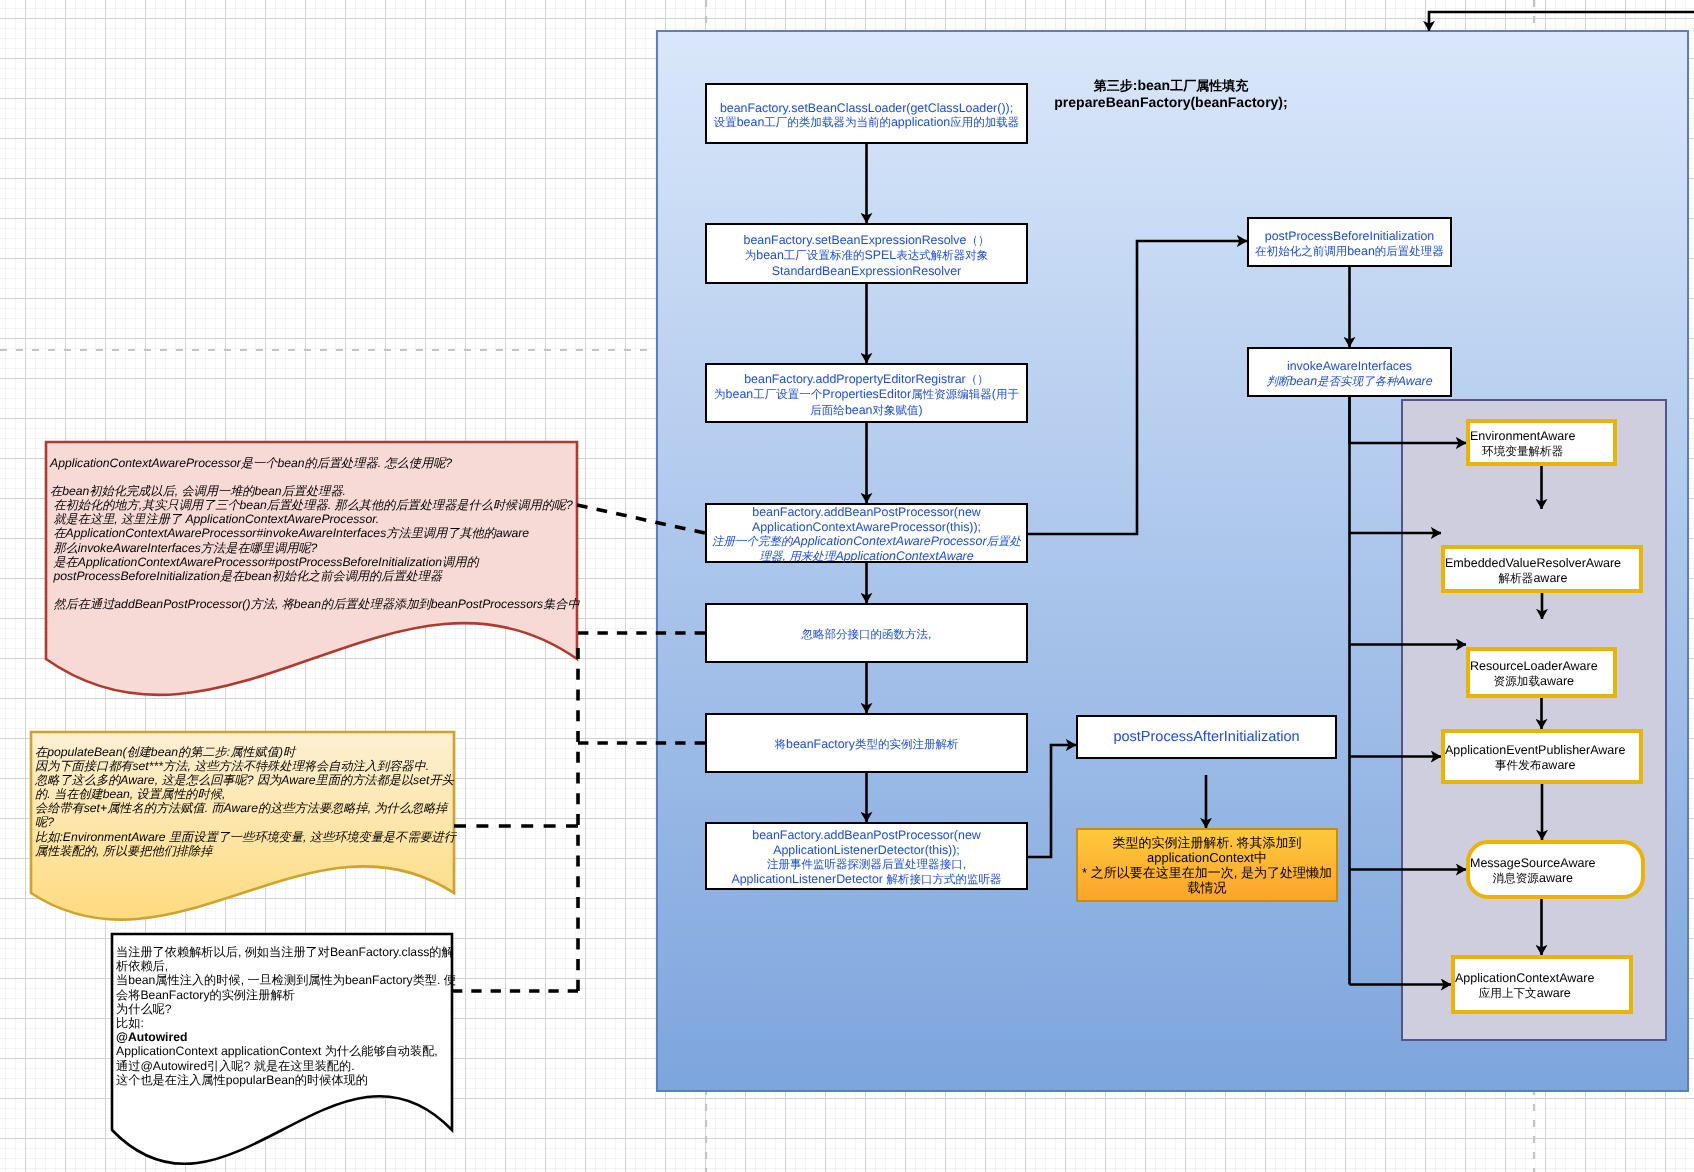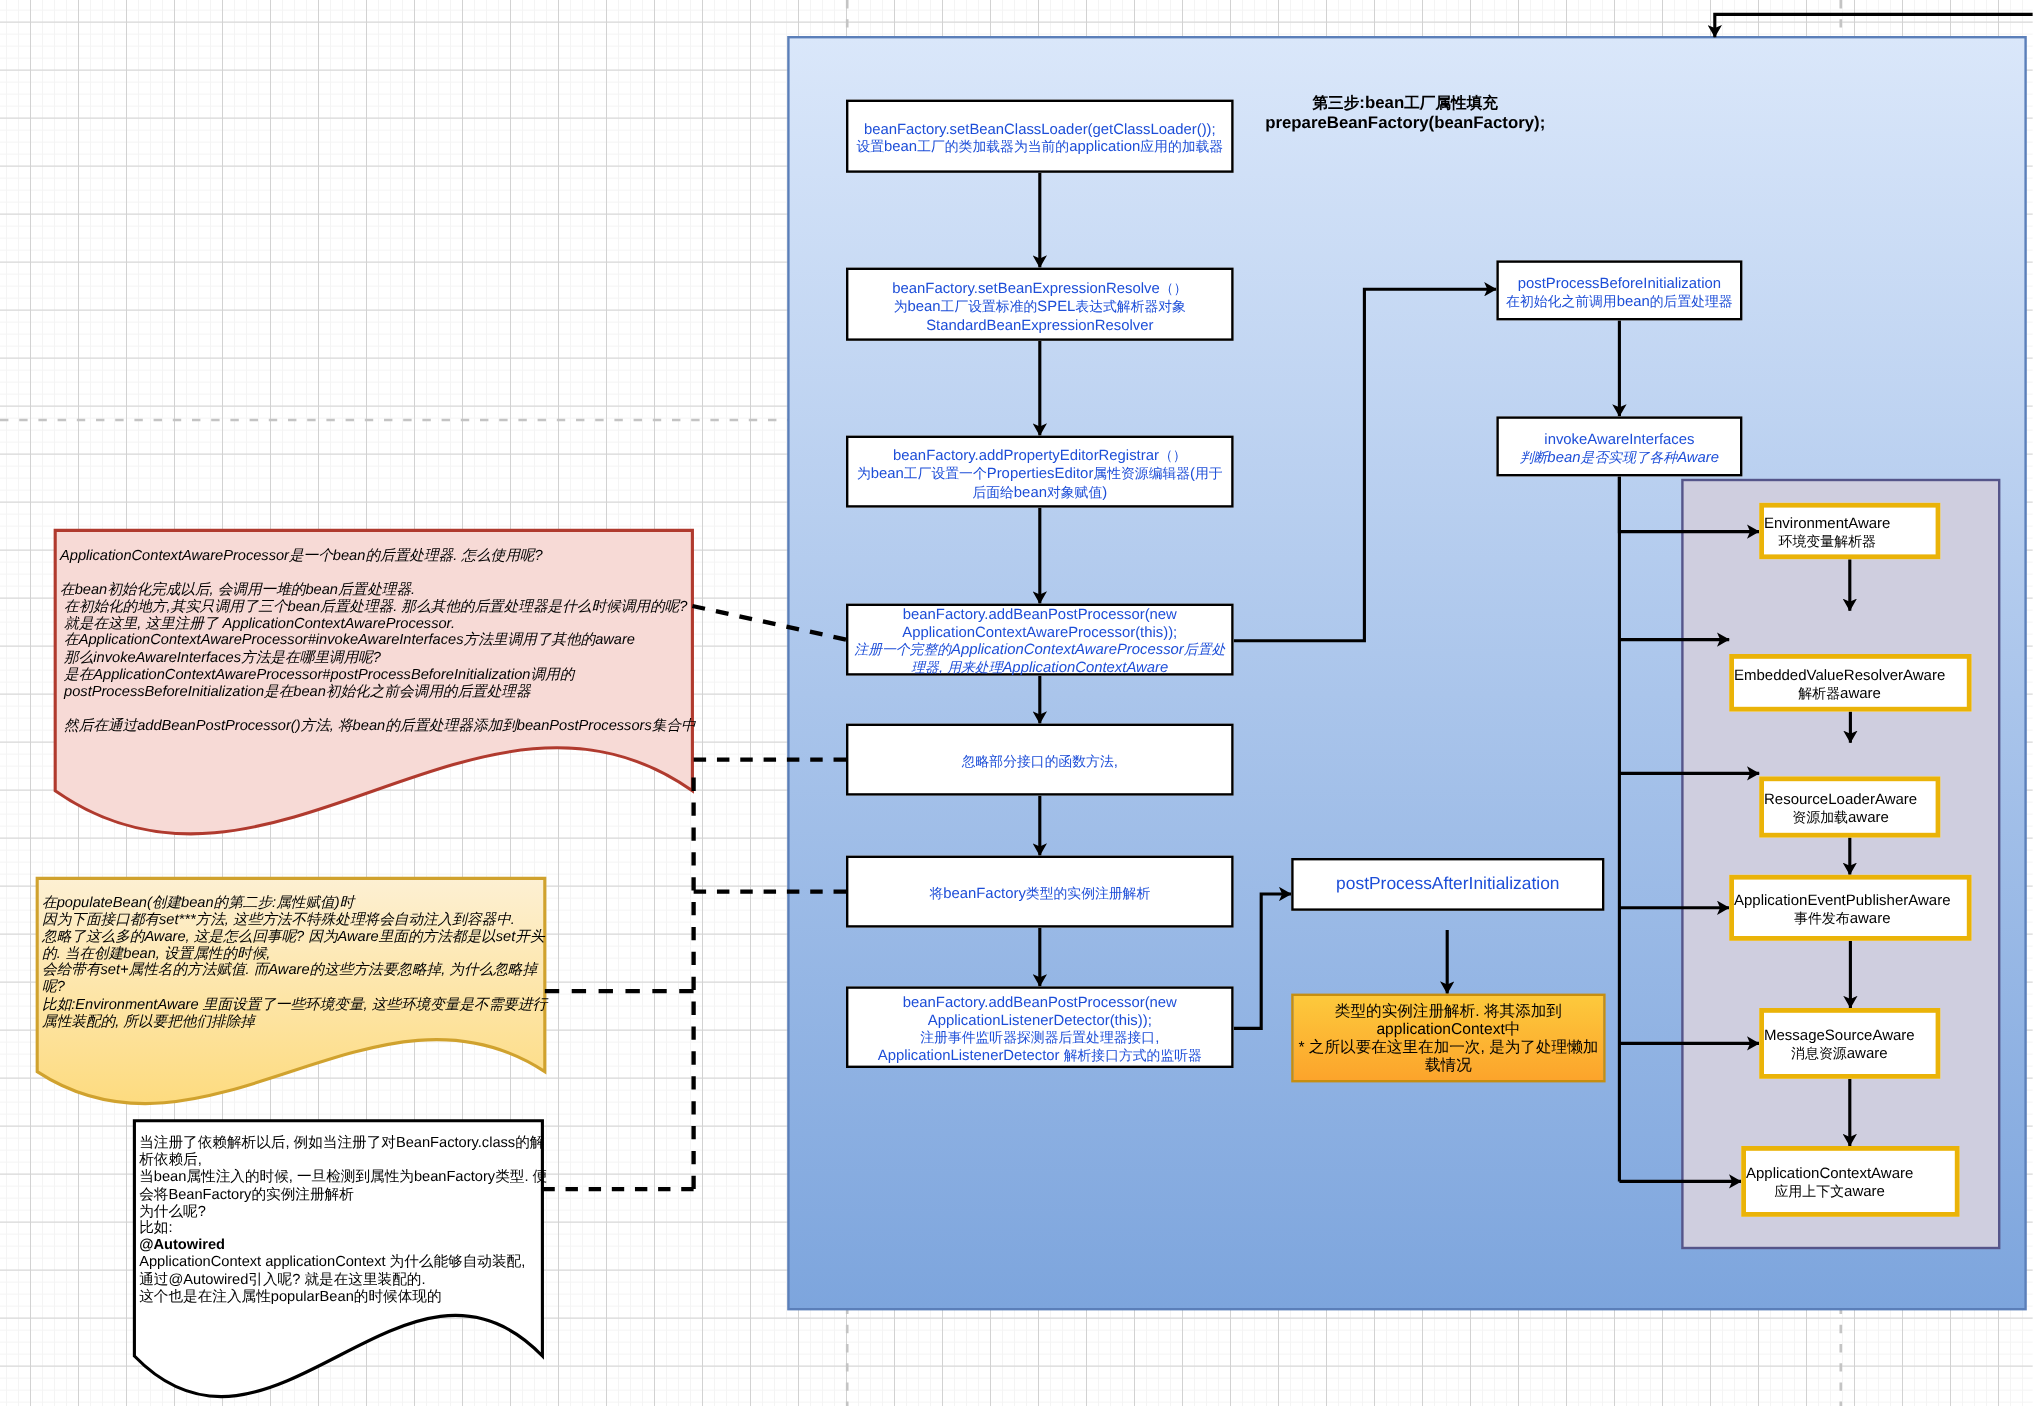--- a/index.html
+++ b/index.html
@@ -199,21 +199,21 @@
         <div>ResourceLoaderAware</div>
         <div><span class="cj">资源加载</span>aware</div>
       </div>
     </div>
 <div class="awb" style="left:1441px;top:729px;width:202px;height:55px;">
       <div class="tx">
         <div>ApplicationEventPublisherAware</div>
         <div><span class="cj">事件发布</span>aware</div>
       </div>
     </div>
-<div class="awb" style="left:1466px;top:840px;width:151px;height:59px;">
+<div class="awb" style="left:1466px;top:840px;width:179px;height:59px;border-radius:22px;">
       <div class="tx">
         <div>MessageSourceAware</div>
         <div><span class="cj">消息资源</span>aware</div>
       </div>
     </div>
 <div class="awb" style="left:1451px;top:955px;width:182px;height:59px;">
       <div class="tx">
         <div>ApplicationContextAware</div>
         <div><span class="cj">应用上下文</span>aware</div>
       </div>

